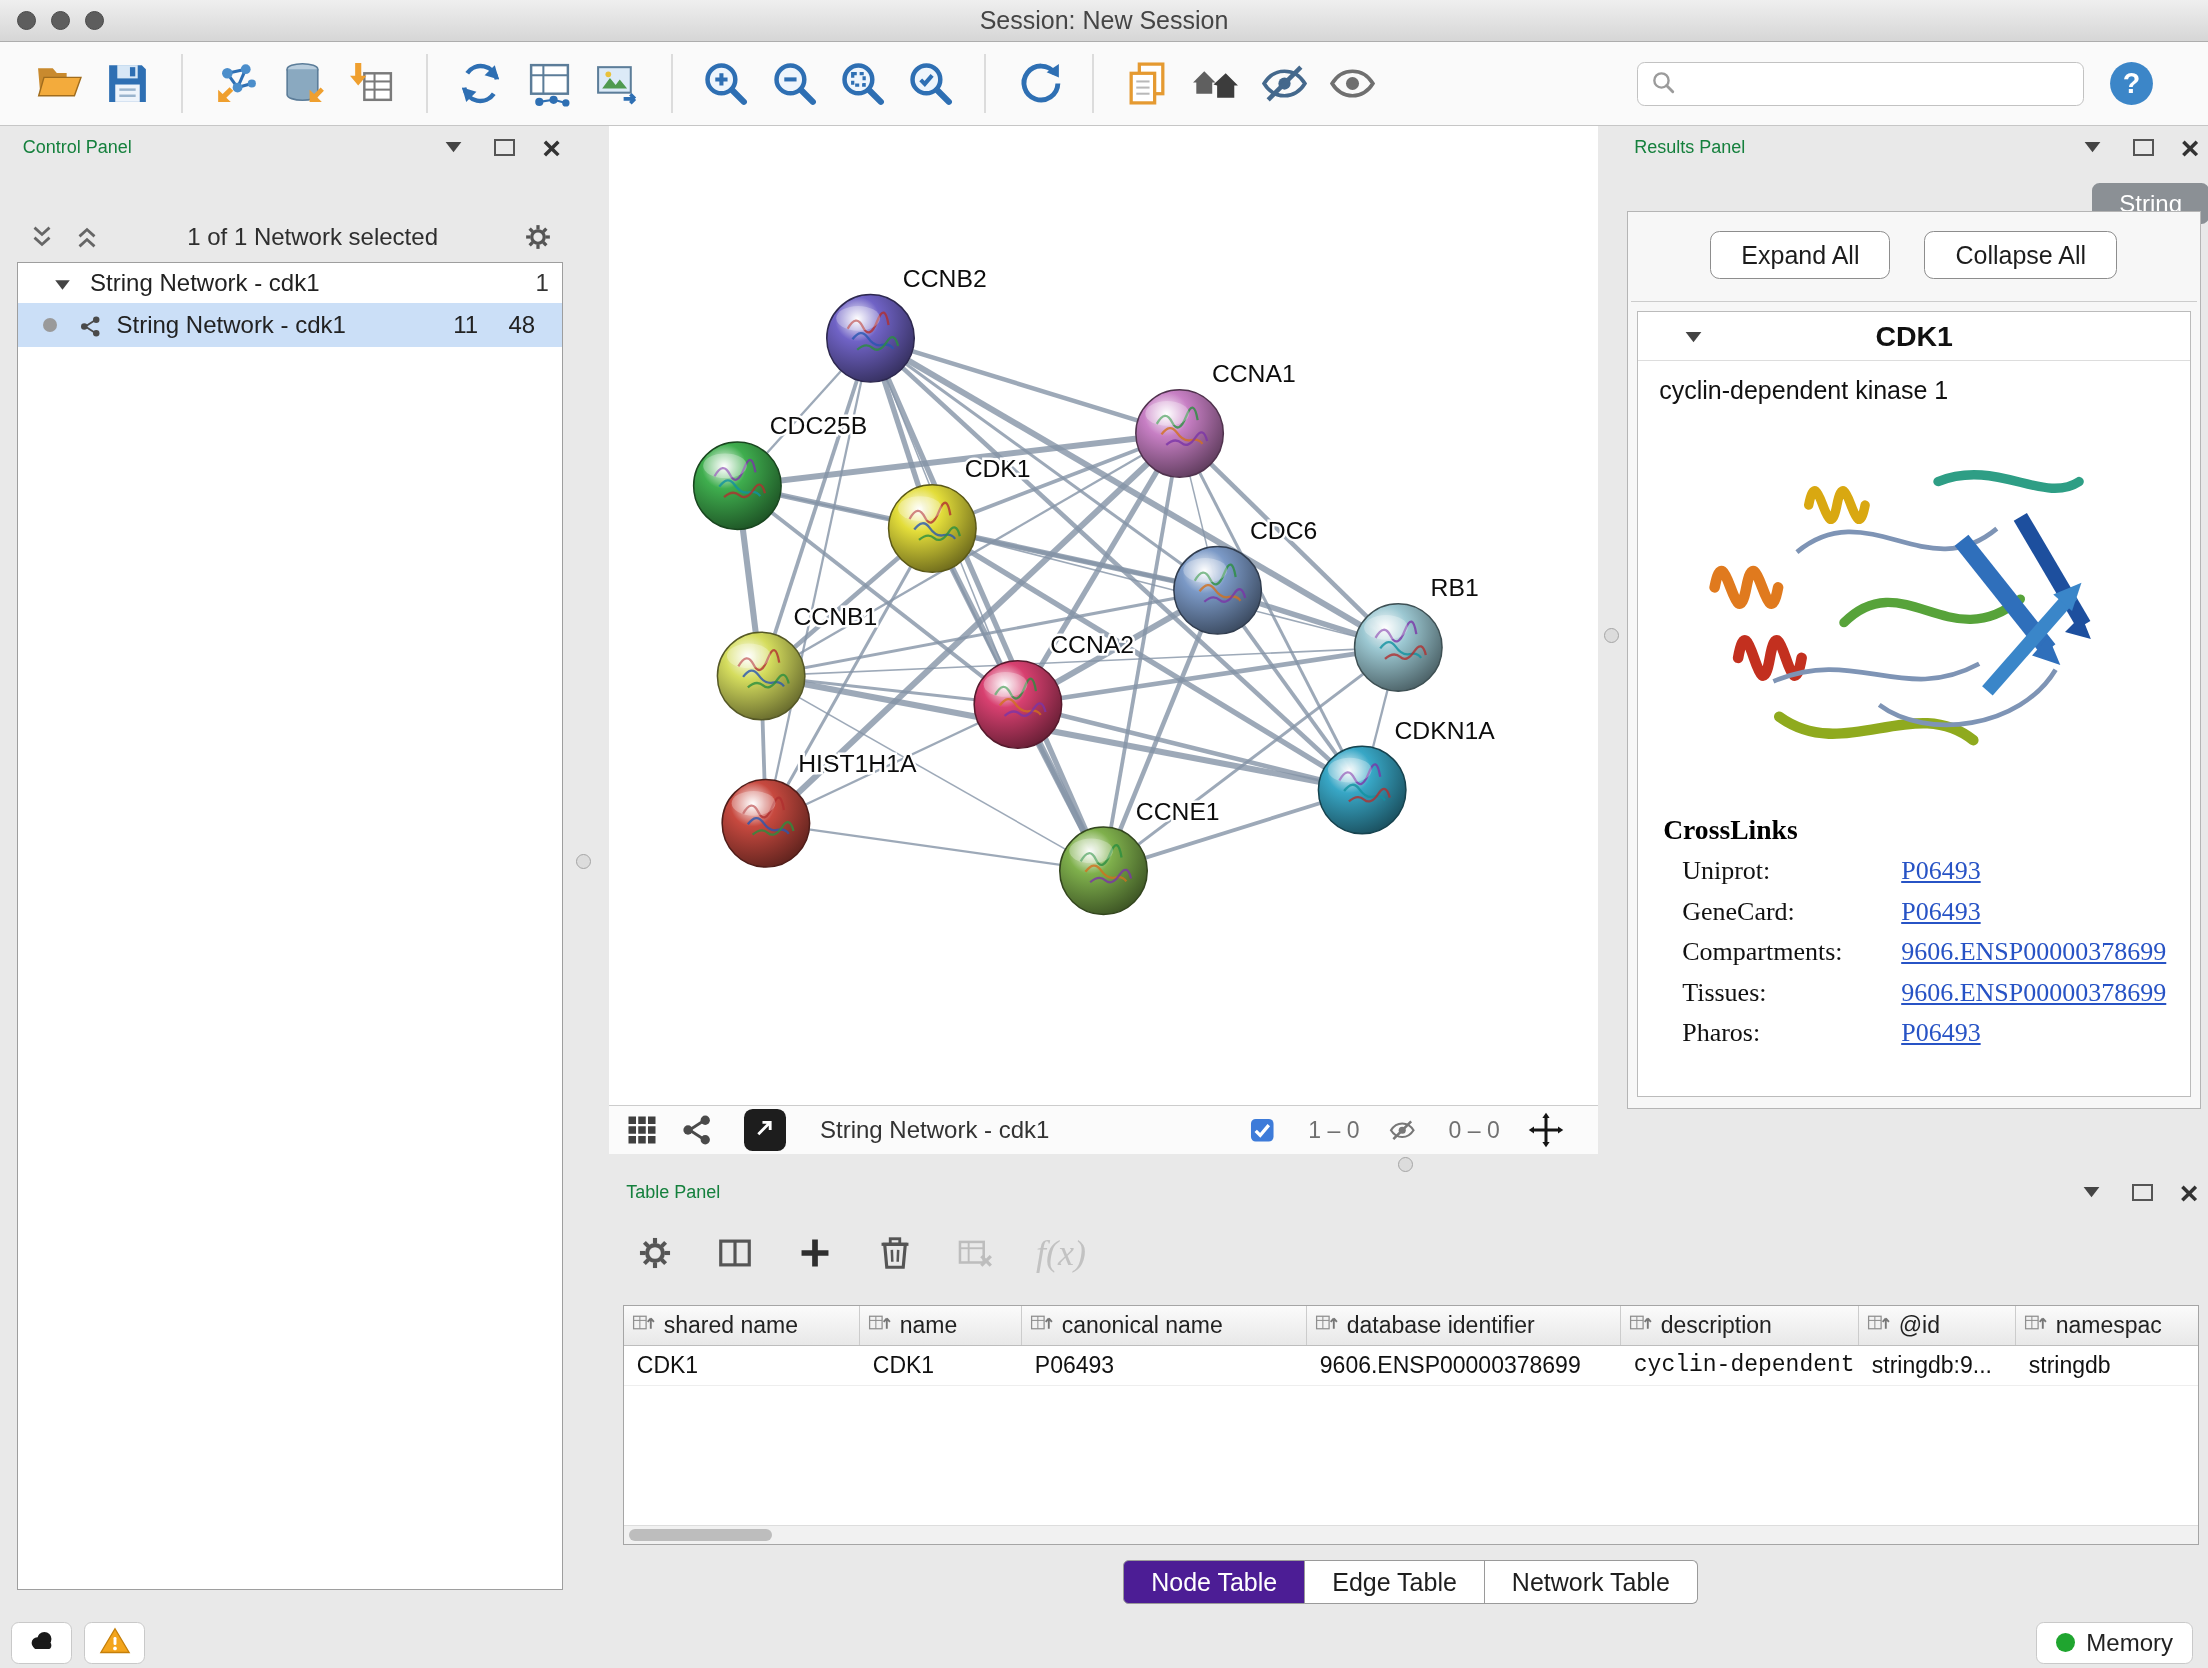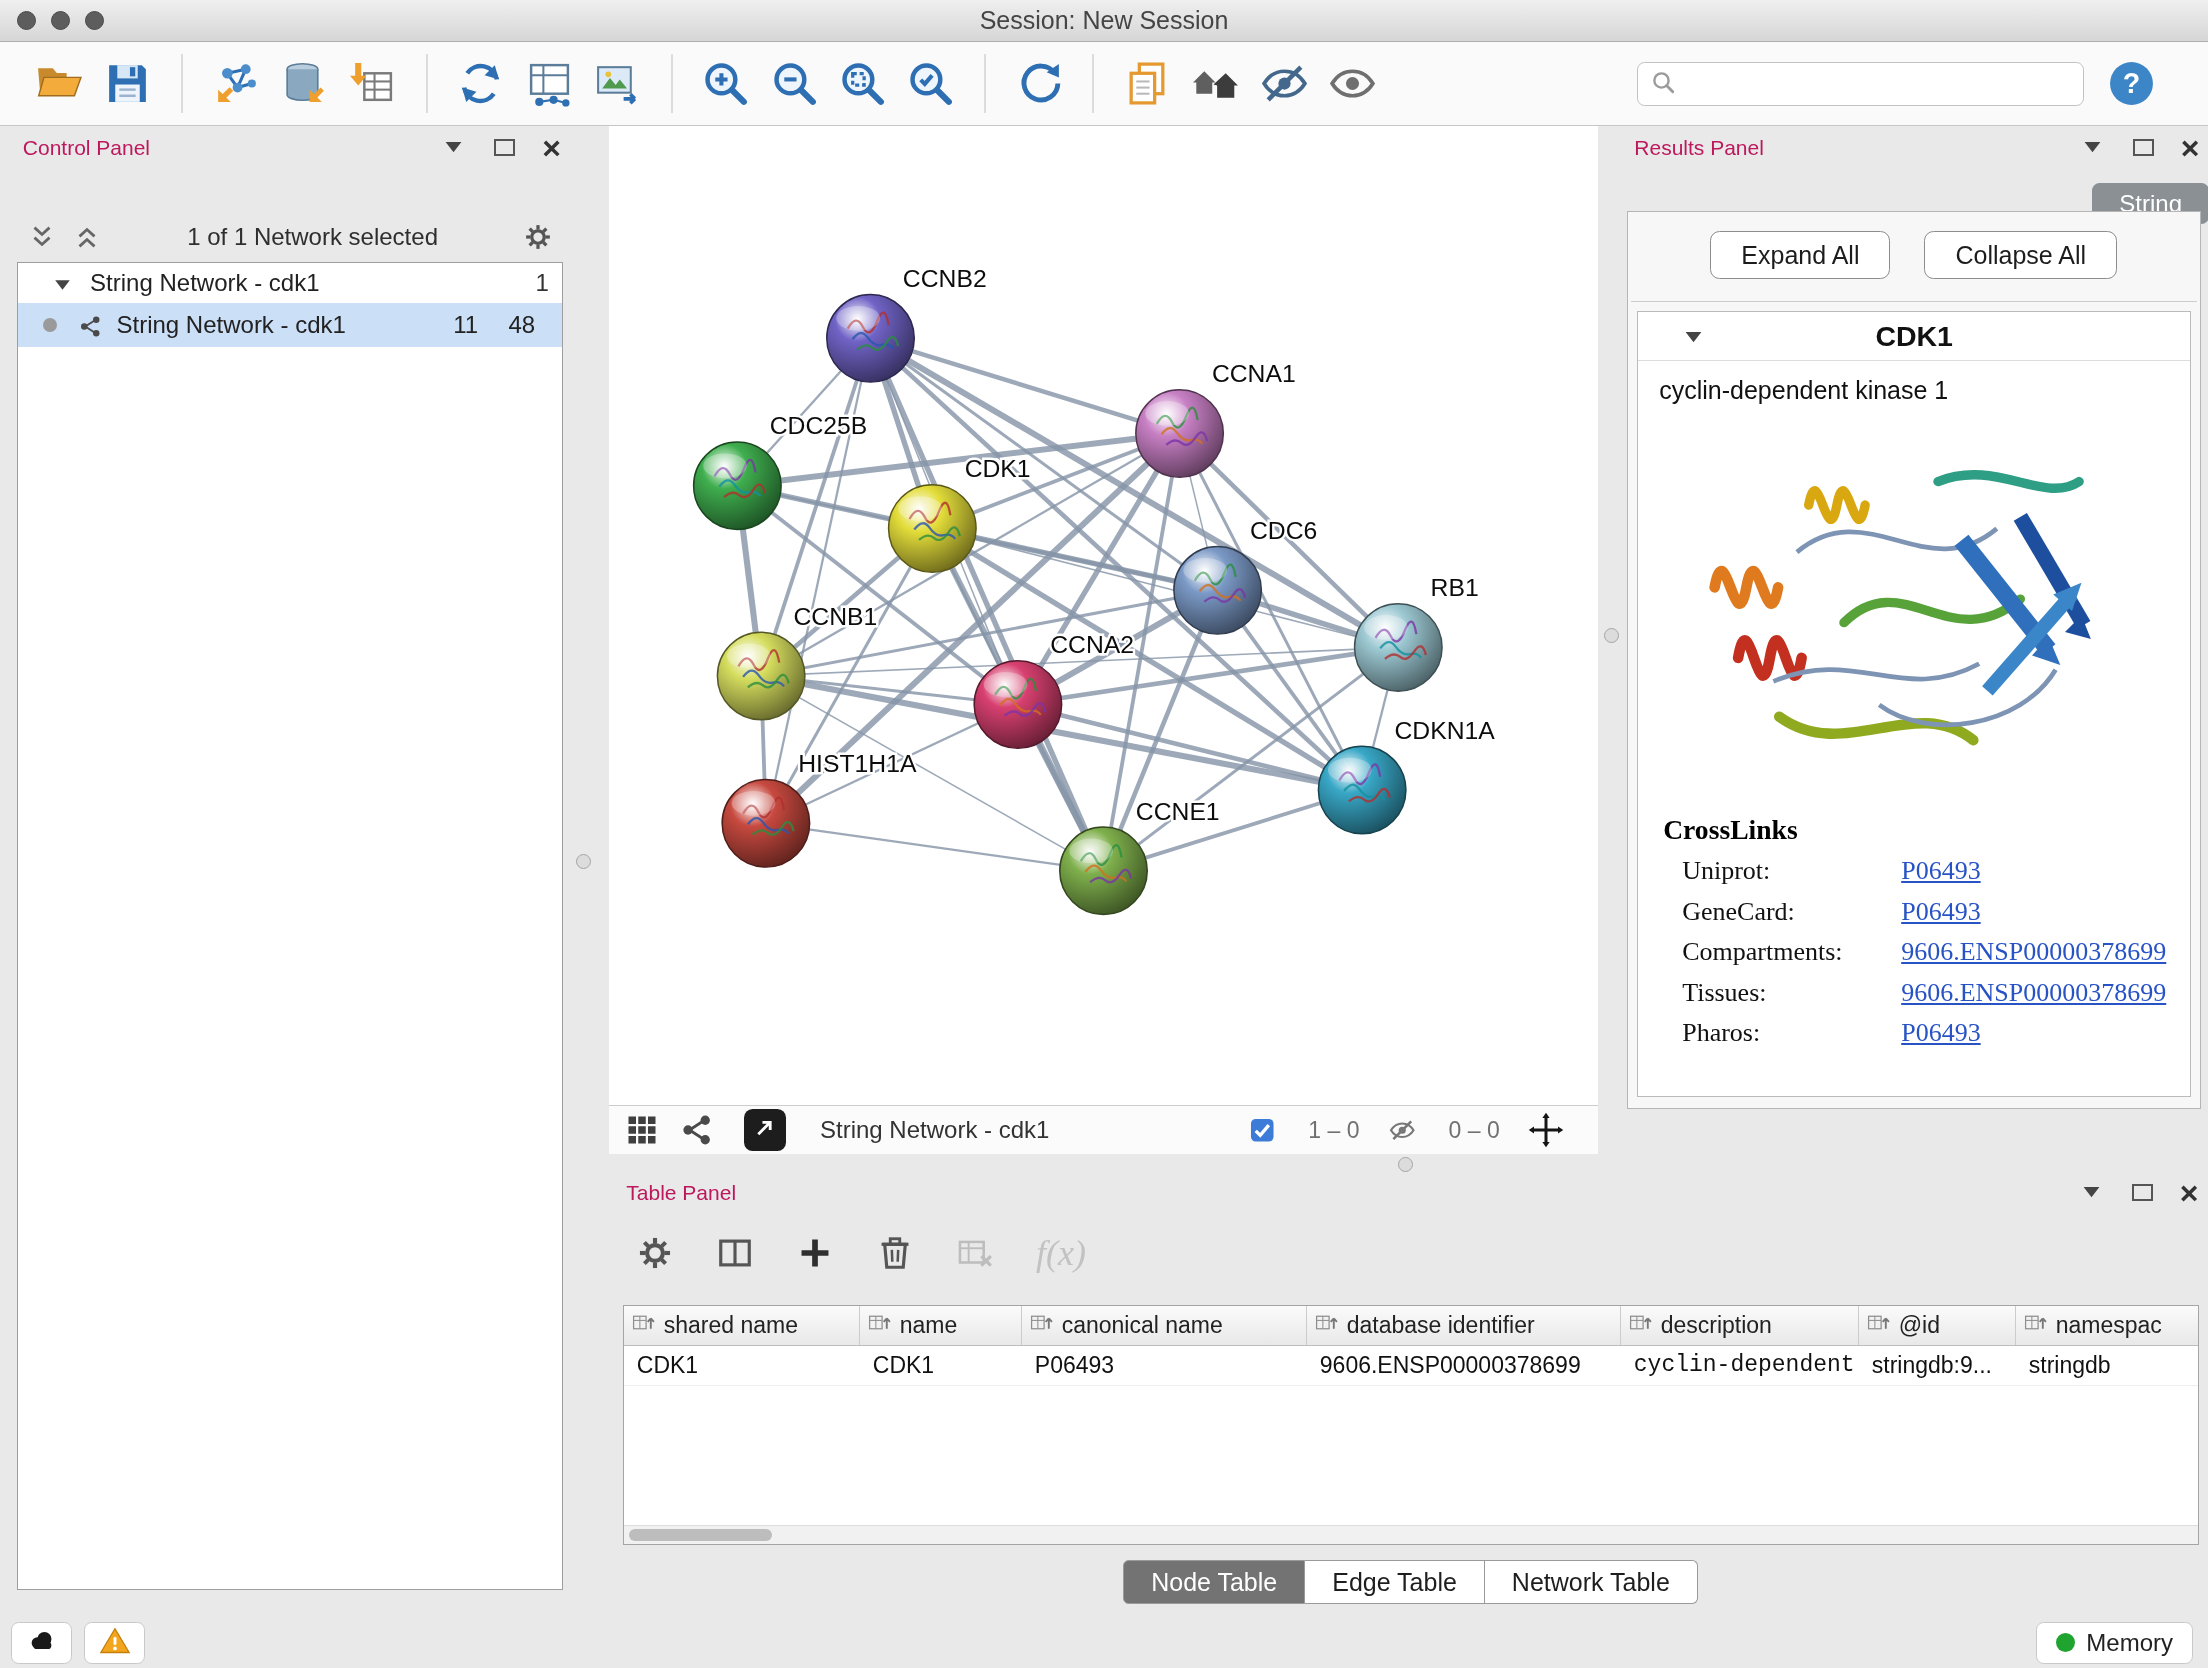--- a/index.html
+++ b/index.html
@@ -18,21 +18,21 @@
   .tbi{width:57px;height:57px;display:inline-flex;align-items:center;justify-content:center;margin:0 5.7px;border-radius:7.6px}
   .tbi svg{width:49px;height:49px}
   .tsep{width:1.9px;height:59px;background:#dcdcdc;margin:0 19px}
   #searchbox{margin-left:auto;width:447px;height:44px;background:#fff;border:1.9px solid #c2c2c2;border-radius:7.6px;display:flex;align-items:center;padding:0 11.4px;gap:7.6px}
   #searchbox svg{width:28.5px;height:28.5px}
   #searchbox input{border:none;outline:none;flex:1;font-size:23px;font-family:"Liberation Sans",sans-serif;background:transparent}
   #help-btn{margin:0 23px 0 19px}
 
   
   .p-head{position:absolute;left:13.3px;right:9.5px;top:3.8px;height:34px;display:flex;align-items:center}
-  .p-title{font-size:21px;color:#be185d}
+  .p-title{font-size:18px;color:#15803d}
   .winicons{margin-left:auto;display:flex;align-items:center;gap:27px}
   .winicons .tri svg{width:27px;height:27px}
   .winbox{width:21px;height:17px;border:2.9px solid #555;display:inline-block}
   .winx{font-size:32px;font-weight:bold;color:#333;line-height:1}
 
   
   #control-panel{left:9.5px;top:127px;width:561px;height:1470px}
   #cp-tabs{position:absolute;left:55px;top:32px;height:44px;display:flex}
   .cp-tab{padding:0 28.5px;height:44px;display:flex;align-items:center;font-size:25px;border:1px solid #a8a8a8;background:#f3f3f3;border-left:none}
   .cp-tab:first-child{border-left:1px solid #a8a8a8;border-radius:5.7px 0 0 5.7px}
@@ -97,21 +97,21 @@
   .th{display:flex;align-items:center;gap:7.6px;padding:0 7.6px;border-right:1px solid #ccc;font-size:23px;color:#222;overflow:hidden;white-space:nowrap;flex:0 0 auto}
   .sorti svg{width:25px;height:25px}
   #table-row0{display:flex;height:40px;border-bottom:1px solid #eee}
   .td{padding:5.7px 13.3px;font-size:23px;color:#111;overflow:hidden;white-space:nowrap;flex:0 0 auto}
   #hscroll{position:absolute;left:0;right:0;bottom:0;height:19px;background:#f1f1f1;border-top:1px solid #ddd}
   #hthumb{position:absolute;left:5.7px;top:2.9px;width:143px;height:12.4px;border-radius:6.7px;background:#bdbdbd}
   #tp-tabs{position:absolute;left:0;right:0;top:388px;display:flex;justify-content:center}
   .tp-tab{height:44px;padding:0 27px;display:flex;align-items:center;font-size:25px;background:#fff;border:1px solid #9a9a9a;border-left:none;color:#1e1e1e}
   .tp-tab:first-child{border-left:1px solid #9a9a9a;border-radius:5.7px 0 0 5.7px}
   .tp-tab:last-child{border-radius:0 5.7px 5.7px 0}
-  .tp-tab.sel{background:#737373;color:#fff}
+  .tp-tab.sel{background:#4c1d95;color:#fff}
 
   
   #status-bar{left:0;top:1617px;width:2208px;height:51px;background:#e9e9e9}
   .sb-btn{position:absolute;top:4.8px;width:61px;height:42px;background:#fff;border:1px solid #c9c9c9;border-radius:7.6px;display:flex;align-items:center;justify-content:center}
   .sb-btn svg{width:32px;height:32px}
   #memory-btn{position:absolute;right:15px;top:4.8px;height:42px;background:#fff;border:1px solid #c9c9c9;border-radius:7.6px;display:flex;align-items:center;gap:11.4px;padding:0 19px;font-size:24px}
   #memdot{width:19px;height:19px;border-radius:50%;background:#1fa52f}
 </style>
 </head>
 <body>

